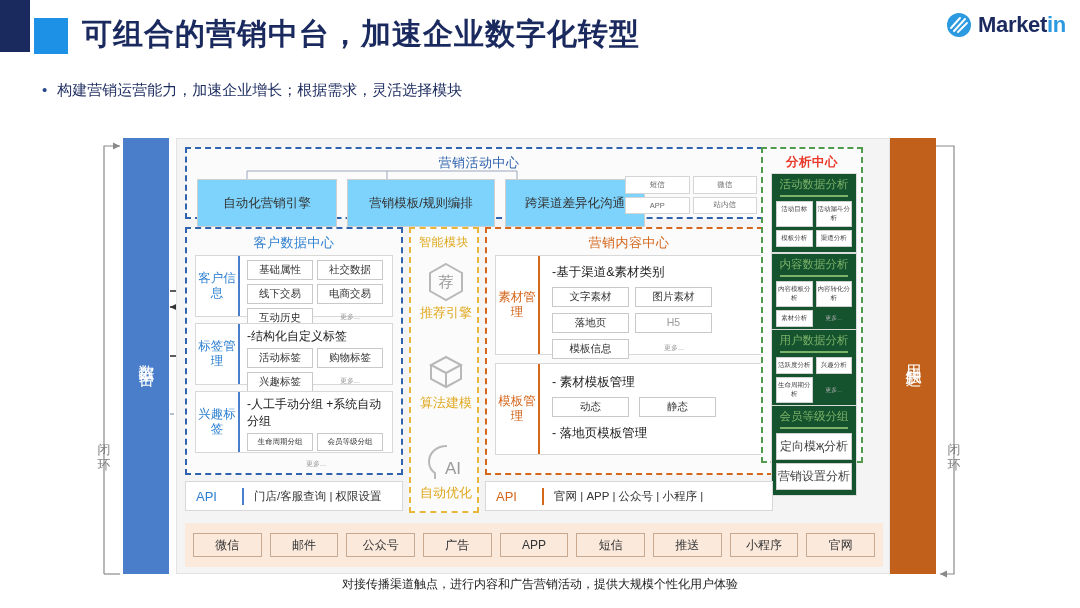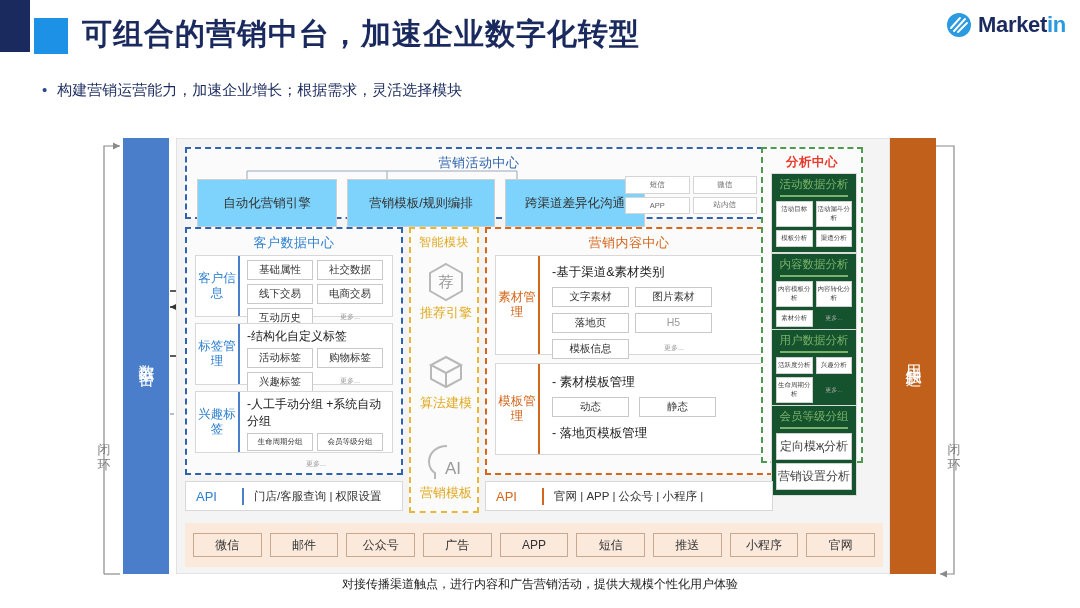--- a/index.html
+++ b/index.html
@@ -353,21 +353,21 @@
         <div class="lb">算法建模</div>
       </div>
 
       <div class="smart-item" style="top:212px">
         <div class="ic">
           <svg width="42" height="40" viewBox="0 0 42 40">
             <path d="M22 4 C10 4 4 12 4 20 C4 26 8 30 10 31 L10 37" fill="none" stroke="#b8b8b8" stroke-width="2"></path>
             <text x="28" y="32" font-size="17" fill="#9a9a9a" text-anchor="middle" font-family="'Liberation Sans',sans-serif">AI</text>
           </svg>
         </div>
-        <div class="lb">营销模板</div>
+        <div class="lb">自动优化</div>
       </div>
     </div>
 
     <div class="sec sec-content">
       <div class="sec-title">营销内容中心</div>
 
       <div class="blk" style="left:8px;top:26px;width:268px;height:100px">
         <div class="blk-label orange">
             <span>素材管理</span>
           </div>

